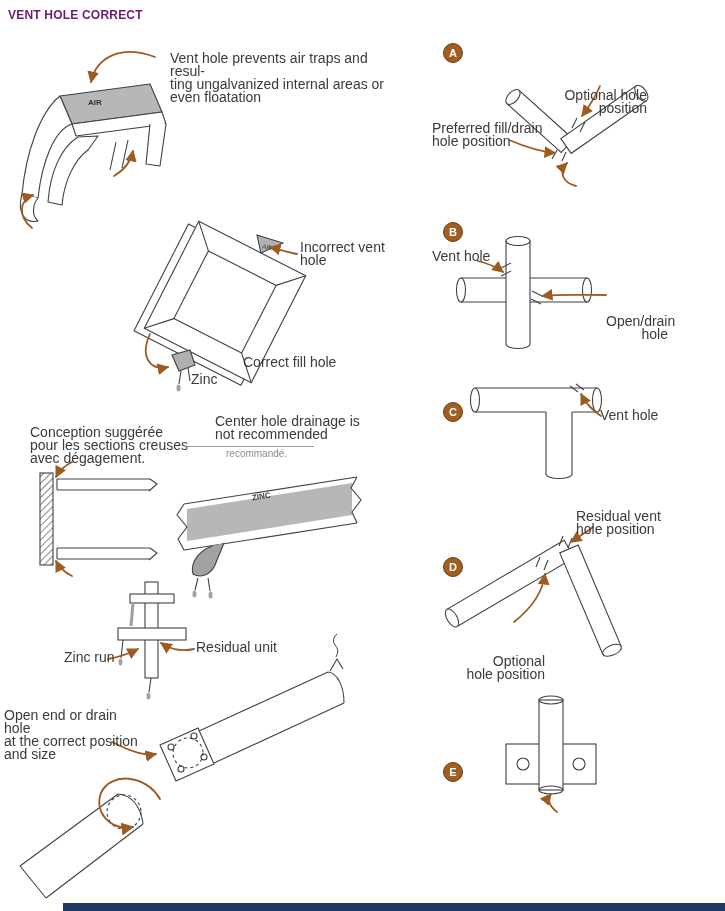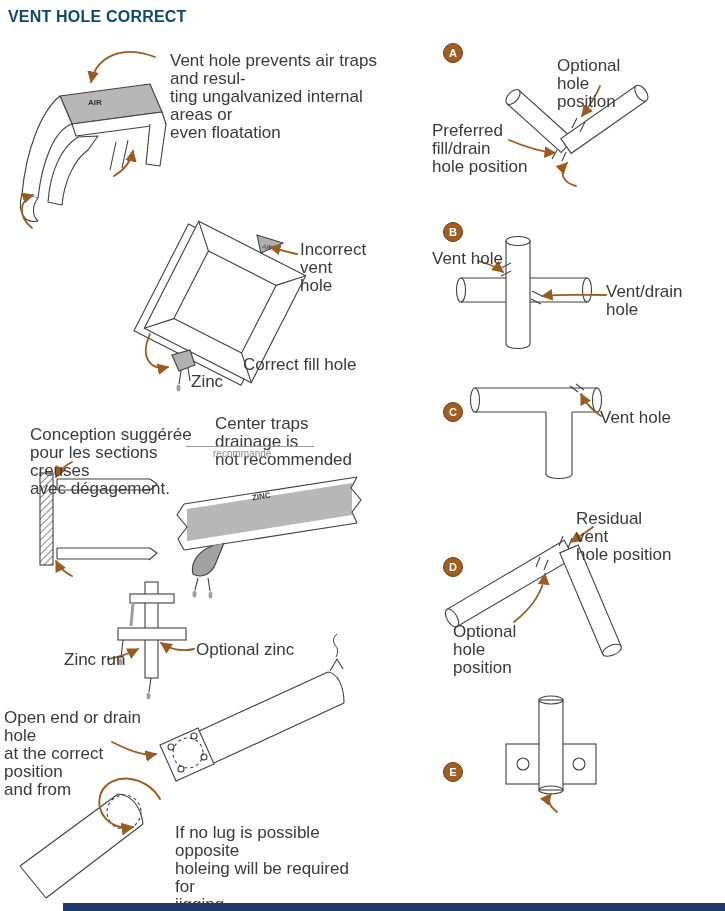--- a/index.html
+++ b/index.html
@@ -1,27 +1,27 @@
 <!DOCTYPE html>
 <html><head>
 <meta charset="utf-8">
 <style>
   * { margin:0; padding:0; box-sizing:border-box; }
   html,body { background:#ffffff; }
   body { font-family:"Liberation Sans", sans-serif; }
   .page { position:relative; width:725px; height:911px; background:#fff; overflow:hidden; }
   .art { position:absolute; left:0; top:0; width:725px; height:911px; }
-  .title { position:absolute; left:8px; top:8px; font-size:16px; font-weight:bold; color:#0c4a6e; letter-spacing:.2px; }
-  .lbl { position:absolute; font-size:17px; line-height:18px; color:#3a3a3a; white-space:pre-line; }
-  .center { text-align:left; }
+  .title { position:absolute; left:8px; top:8px; font-size:12px; font-weight:bold; color:#701a75; letter-spacing:.2px; }
+  .lbl { position:absolute; font-size:14px; line-height:13px; color:#3a3a3a; white-space:pre-line; }
+  .center { text-align:right;margin-top:32px; }
   .badge { position:absolute; width:20px; height:20px; border-radius:50%; background:#a05d24; border:1px solid #6f3d10;
            color:#fff; font-size:11px; font-weight:bold; display:flex; align-items:center; justify-content:center; }
   .air-lbl { position:absolute; font-size:8px; font-weight:bold; color:#333; }
   .zinc-lbl { position:absolute; font-size:8px; font-weight:bold; color:#444; transform:rotate(-9deg); }
-  .obscured { position:absolute; font-size:10px; color:#8a8a8a; }
+  .obscured { position:absolute; font-size:10px; color:#8a8a8a;margin-left:13px; }
   .cutline { position:absolute; border-top:1px solid #9a9a9a; height:0; }
   .footer-bar { position:absolute; left:63px; right:0; bottom:0; height:8px; background:#203a68; }
 </style>
 </head>
 <body>
 
 <div class="page">
 
   <svg class="art" viewBox="0 0 725 911">
     <defs>
@@ -220,49 +220,46 @@
 even floatation</div>
 
   <div class="lbl" style="left:300px;top:241px;width:95px">Incorrect vent
 hole</div>
   <div class="lbl" style="left:243px;top:356px">Correct fill hole</div>
   <div class="lbl" style="left:191px;top:373px">Zinc</div>
 
   <div class="lbl" style="left:30px;top:426px;width:165px">Conception suggérée
 pour les sections creuses
 avec dégagement.</div>
-  <div class="lbl" style="left:215px;top:415px;width:150px">Center traps drainage is
+  <div class="lbl" style="left:215px;top:415px;width:150px">Center hole drainage is
 not recommended</div>
   <div class="cutline" style="left:186px;top:446px;width:128px"></div>
   <div class="obscured" style="left:213px;top:448px">recommandé.</div>
   <div class="zinc-lbl" style="left:252px;top:492px">ZINC</div>
 
   <div class="lbl" style="left:64px;top:651px">Zinc run</div>
-  <div class="lbl" style="left:196px;top:641px">Optional zinc</div>
+  <div class="lbl" style="left:196px;top:641px">Residual unit</div>
 
   <div class="lbl" style="left:4px;top:709px;width:140px">Open end or drain hole
 at the correct position
-and from</div>
-  <div class="lbl" style="left:175px;top:824px;width:180px">If no lug is possible opposite
-holeing will be required for
-jigging</div>
+and size</div>
 
   <div class="badge" style="left:443px;top:43px">
       <span>A</span>
     </div>
   <div class="lbl center" style="left:557px;top:57px;width:90px">Optional hole
 position</div>
   <div class="lbl" style="left:432px;top:122px;width:115px">Preferred fill/drain
 hole position</div>
 
   <div class="badge" style="left:443px;top:222px">
       <span>B</span>
     </div>
   <div class="lbl" style="left:432px;top:250px">Vent hole</div>
-  <div class="lbl center" style="left:606px;top:283px;width:62px">Vent/drain
+  <div class="lbl center" style="left:606px;top:283px;width:62px">Open/drain
 hole</div>
 
   <div class="badge" style="left:443px;top:402px">
       <span>C</span>
     </div>
   <div class="lbl" style="left:600px;top:409px">Vent hole</div>
 
   <div class="badge" style="left:443px;top:557px">
       <span>D</span>
     </div>

